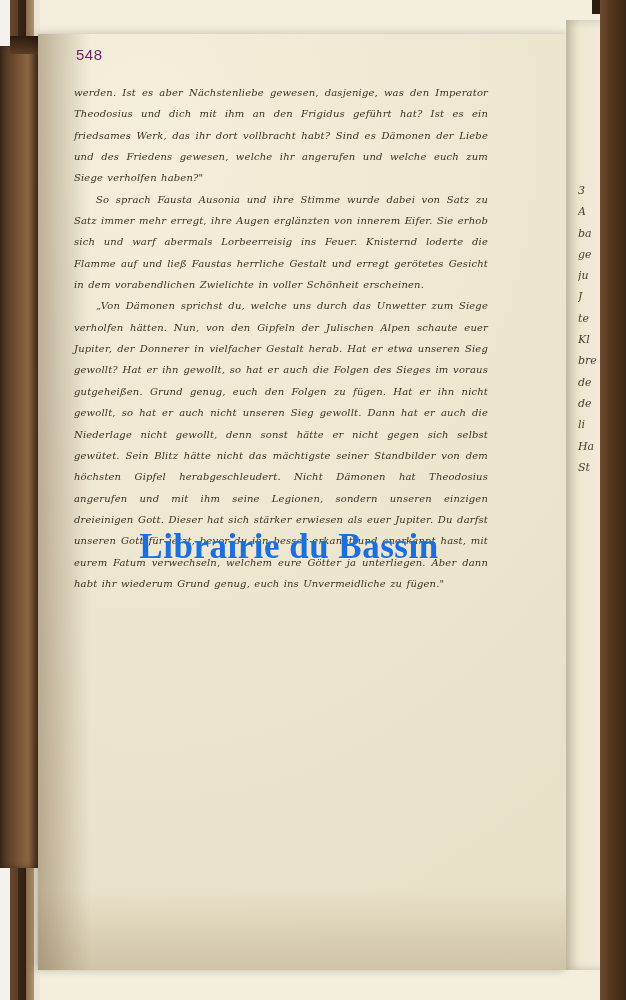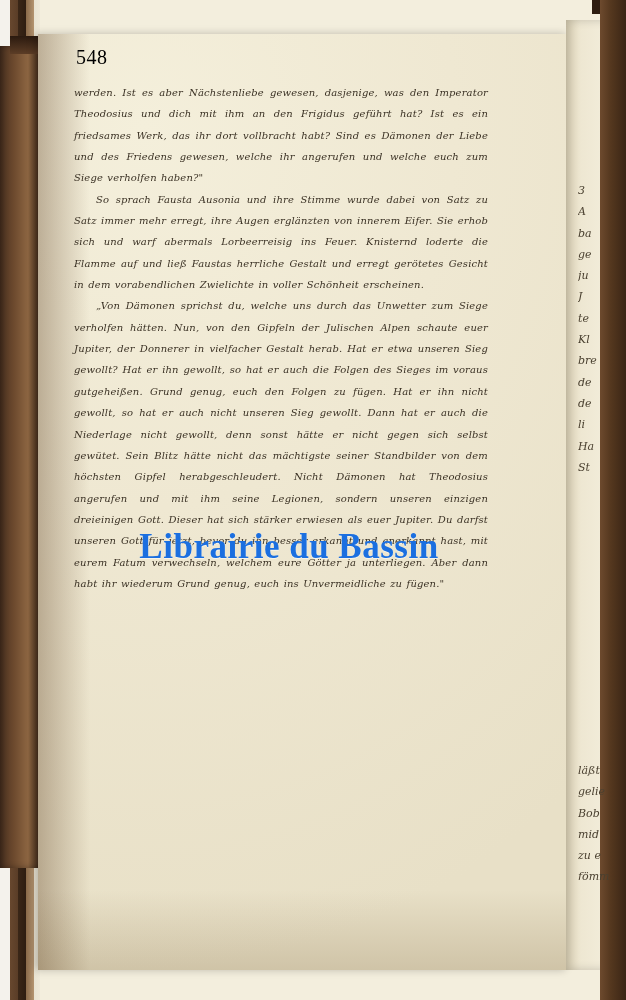--- a/index.html
+++ b/index.html
@@ -93,24 +93,24 @@
     position: absolute;
     right: 26px; top: 0;
     width: 8px; height: 14px;
     background: #2d1c10;
   }
 
   
   .folio {
     position: absolute;
     left: 76px; top: 46px;
-    font-size: 20px;
-    color: #000000;
+    font-size: 15px;
+    color: #701a75;
     letter-spacing: 0.5px;
-    font-family: Liberation Serif, serif;
+    font-family: Liberation Sans, sans-serif;
   }
 
   
   .textblock {
     position: absolute;
     left: 74px; top: 82px;
     width: 414px;
     font-family: "DejaVu Serif", serif;
     font-size: 10px;
     line-height: 21.35px;
@@ -208,25 +208,16 @@
     <div>te</div>
     <div>Kl</div>
     <div>bre</div>
     <div>de</div>
     <div>de</div>
     <div>li</div>
     <div>Ha</div>
     <div>St</div>
   </div>
 
-  <div class="right-text-lower">
-    <div>läßt</div>
-    <div>gelie</div>
-    <div>Bob</div>
-    <div>mid</div>
-    <div>zu e</div>
-    <div>fömm</div>
-
-  </div>
 
   <div class="watermark" style="color: rgb(27, 111, 224);">Librairie du Bassin</div>
 
 </div>
 
 </body></html>

